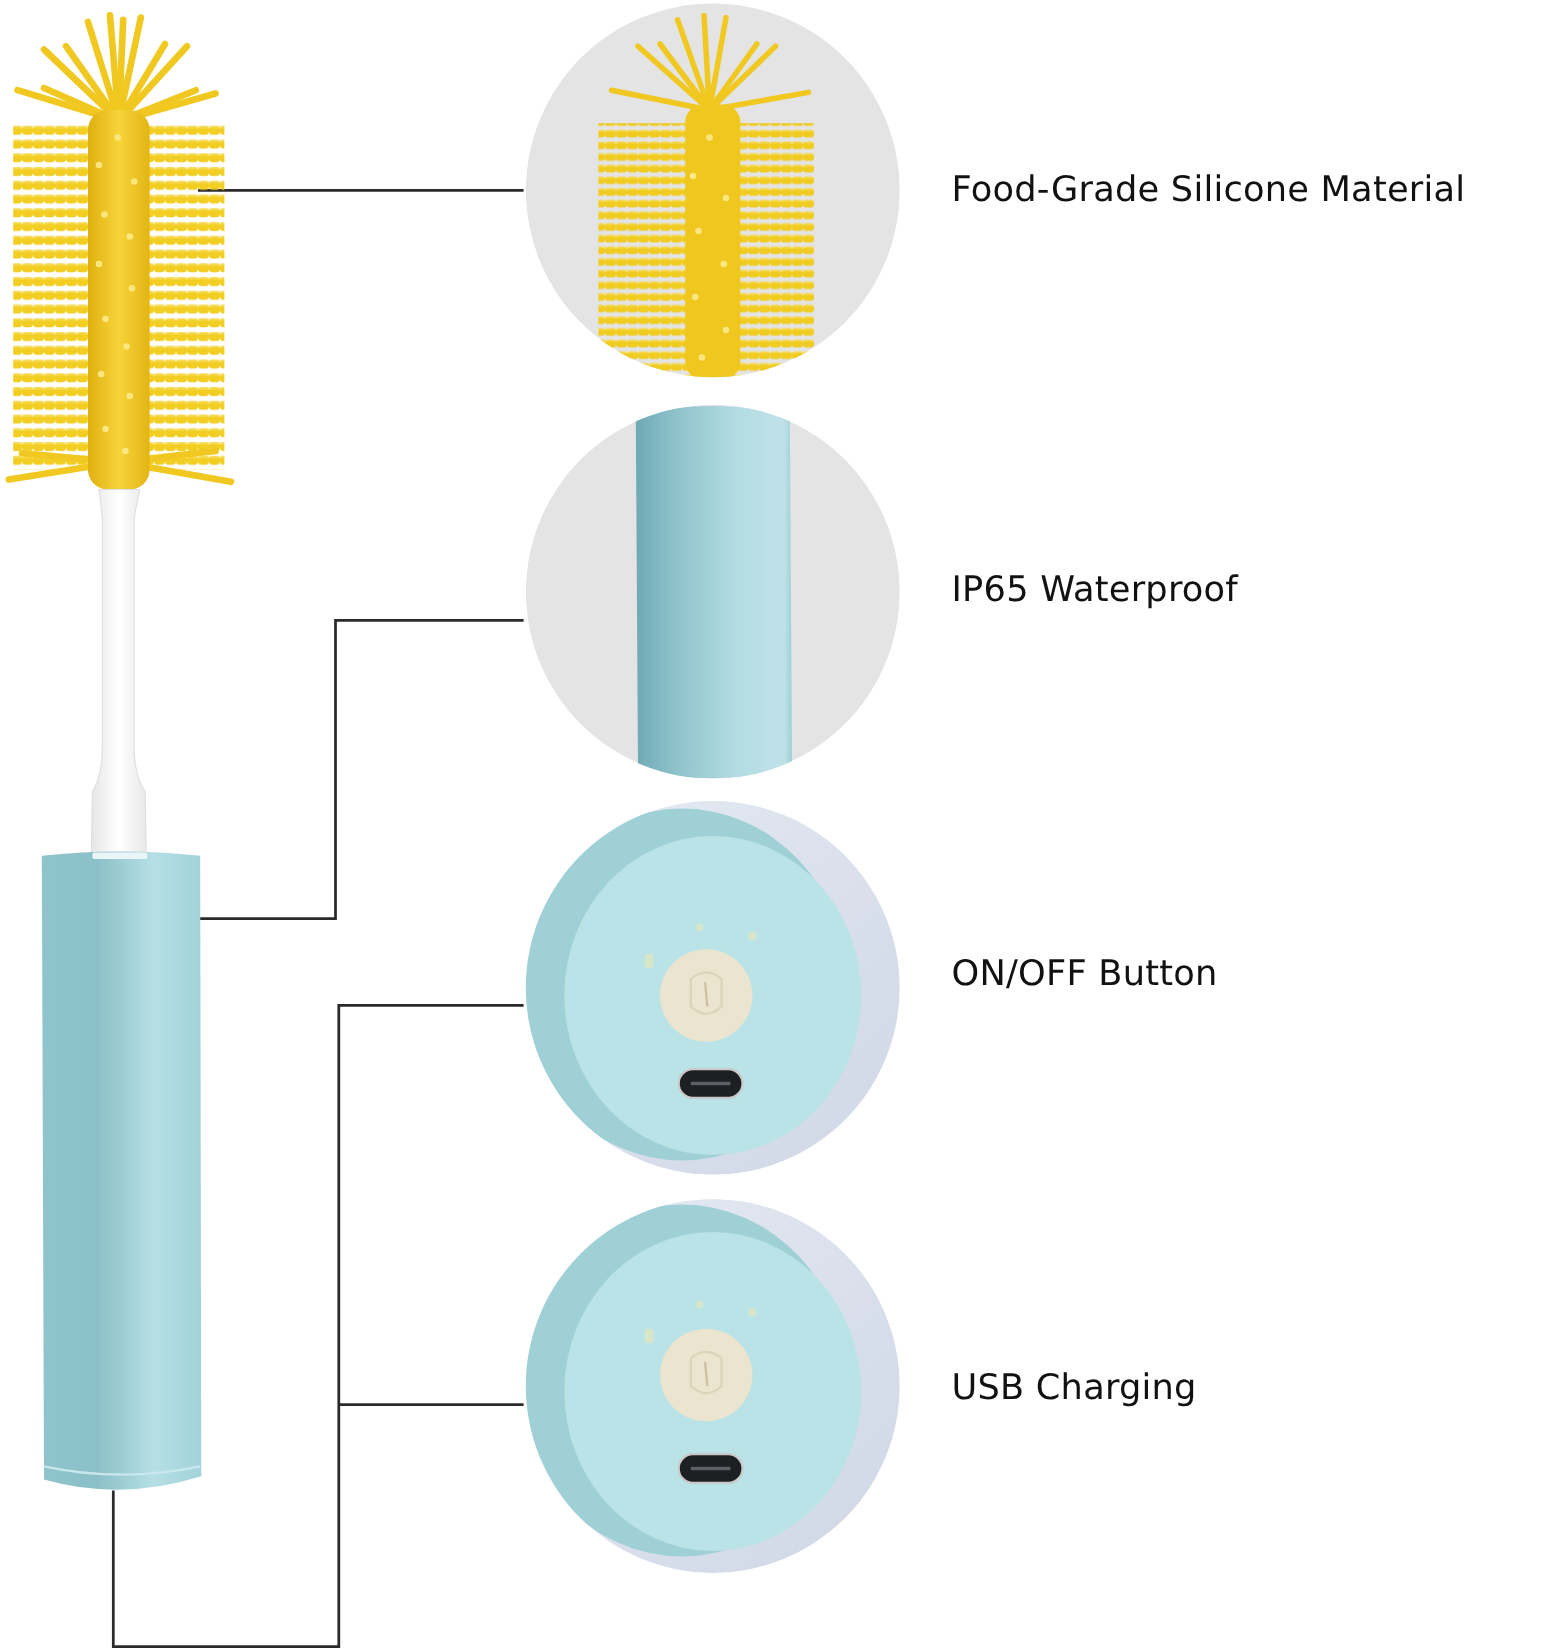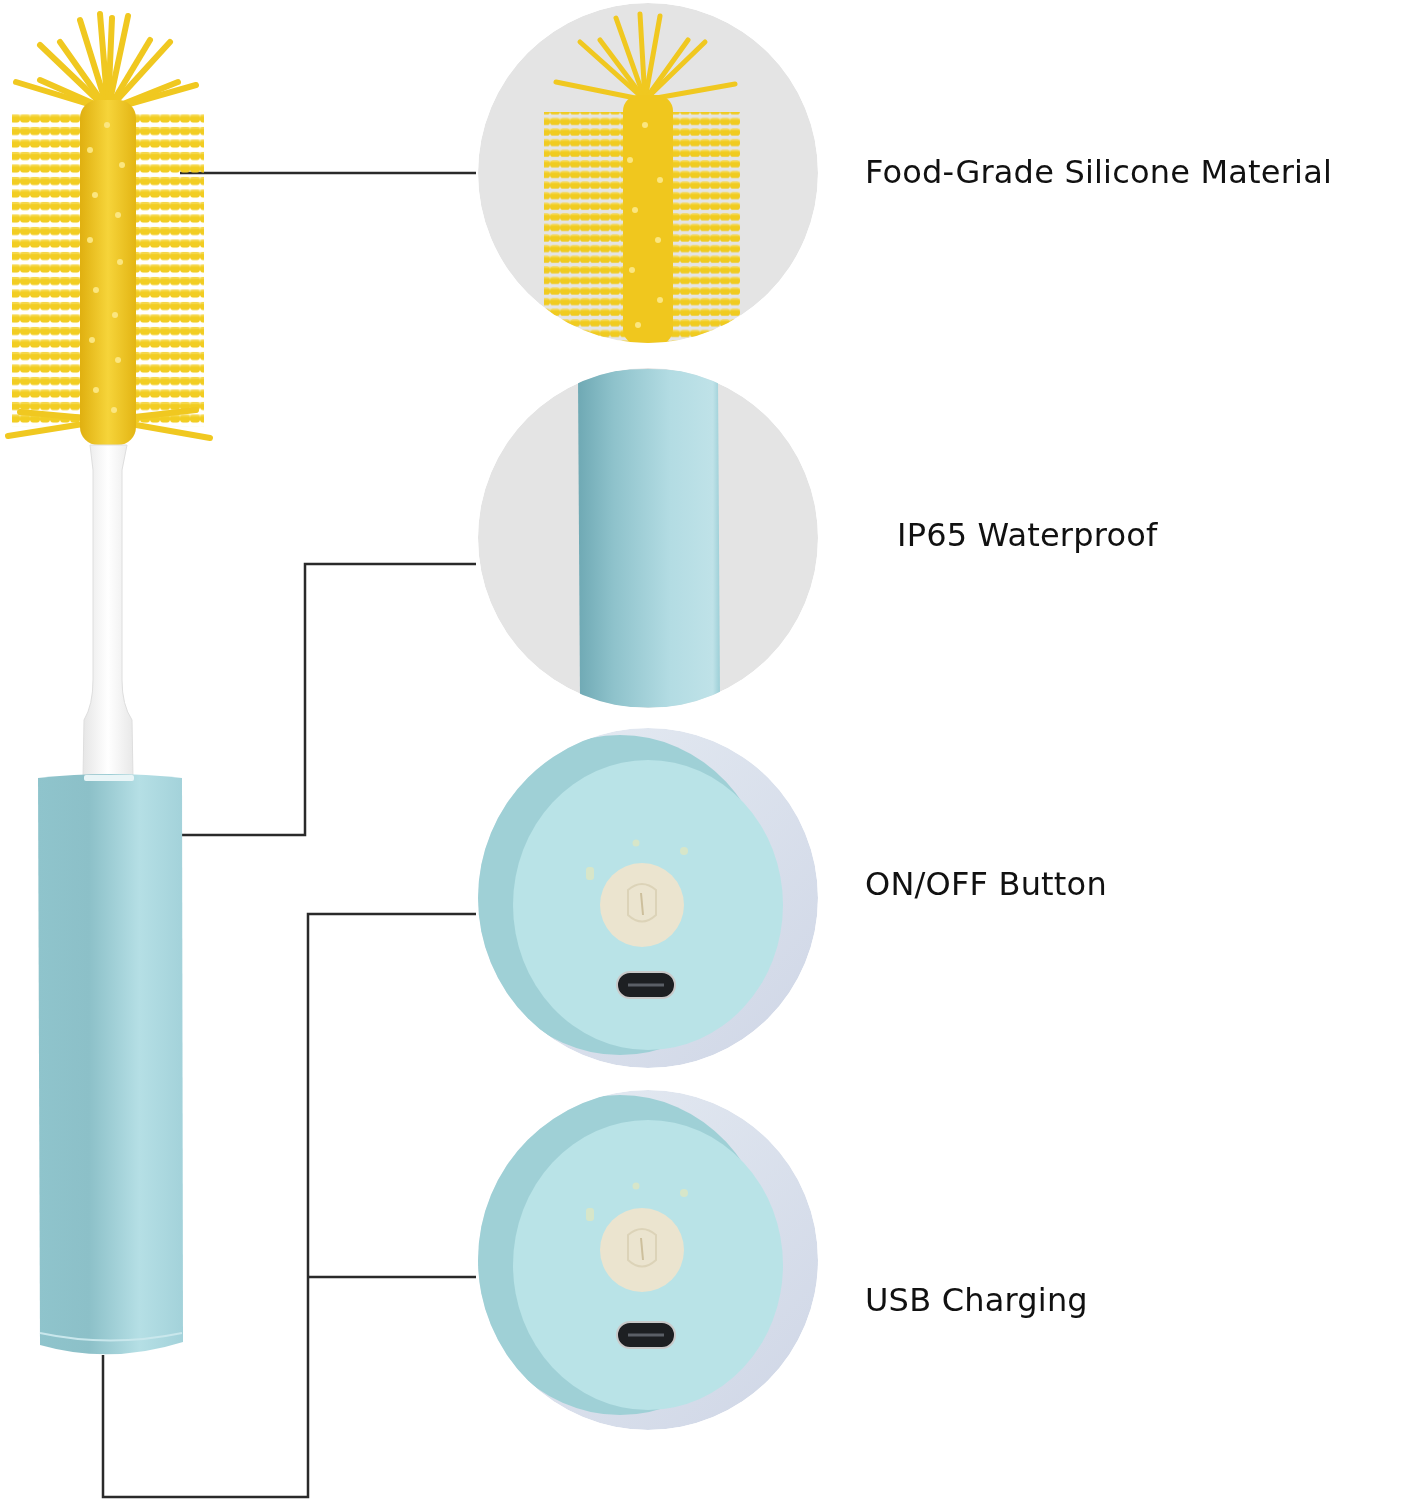--- a/index.html
+++ b/index.html
@@ -186,15 +186,15 @@
     <rect x="586" y="1208" width="8" height="13" rx="3" fill="#d7e6c9"></rect>
     <circle cx="642" cy="1250" r="42" fill="#ebe4cf"></circle>
     <path d="M628,1235 Q642,1223 656,1235 L656,1260 Q642,1273 628,1260 Z" fill="none" stroke="#dcd3b8" stroke-width="2"></path>
     <line x1="641" y1="1238" x2="643" y2="1260" stroke="#cdbf9c" stroke-width="2"></line>
     <rect x="617" y="1322" width="58" height="26" rx="13" fill="#1d1f22" stroke="#c9c9c9" stroke-width="2"></rect>
     <line x1="628" y1="1335" x2="664" y2="1335" stroke="#5b5f66" stroke-width="3"></line>
   </g>
 </svg>
 
 <div class="label" style="top:156px;">Food-Grade Silicone Material</div>
-<div class="label" style="top:519px;margin-left:32px;">IP65 Waterproof</div>
+<div class="label" style="top:519px;">IP65 Waterproof</div>
 <div class="label" style="top:868px;">ON/OFF Button</div>
-<div class="label" style="top:1284px;">USB Charging</div>
+<div class="label" style="top:1245px;">USB Charging</div>
 
 </body></html>

